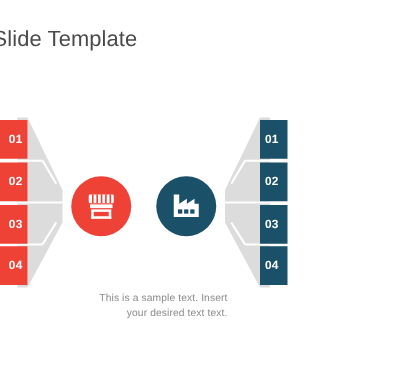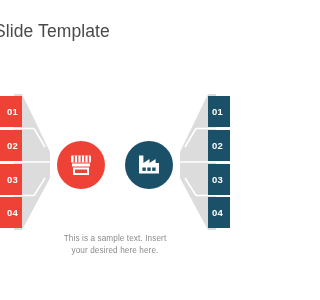--- a/index.html
+++ b/index.html
@@ -115,21 +115,21 @@
     position: absolute;
     left: 48px;
     top: 233px;
     width: 134px;
     text-align: center;
     font-size: 8.2px;
     line-height: 12px;
     color: #8b8b8b;
     letter-spacing: 0.1px;
   }
-  #caption .cap-line { display: block; white-space: nowrap; }
+  #caption .cap-line { display: block; white-space: nowrap; text-align: right; }
 </style>
 </head>
 <body>
 
 <div id="slide">
 
   <div id="slide-title">Slide Template</div>
 
   <svg id="funnels" viewBox="0 0 230 300" width="230" height="300">
 
@@ -212,16 +212,16 @@
       <g fill="#1a5068">
         <rect x="6.4" y="13.5" width="3.4" height="3.4"></rect>
         <rect x="11.3" y="13.5" width="3.4" height="3.4"></rect>
         <rect x="16.2" y="13.5" width="3.4" height="3.4"></rect>
       </g>
     </svg>
   </div>
 
   <div id="caption">
     <span class="cap-line">This is a sample text. Insert</span>
-    <span class="cap-line">your desired here here.</span>
+    <span class="cap-line">your desired text text.</span>
   </div>
 
 </div>
 
 </body></html>

